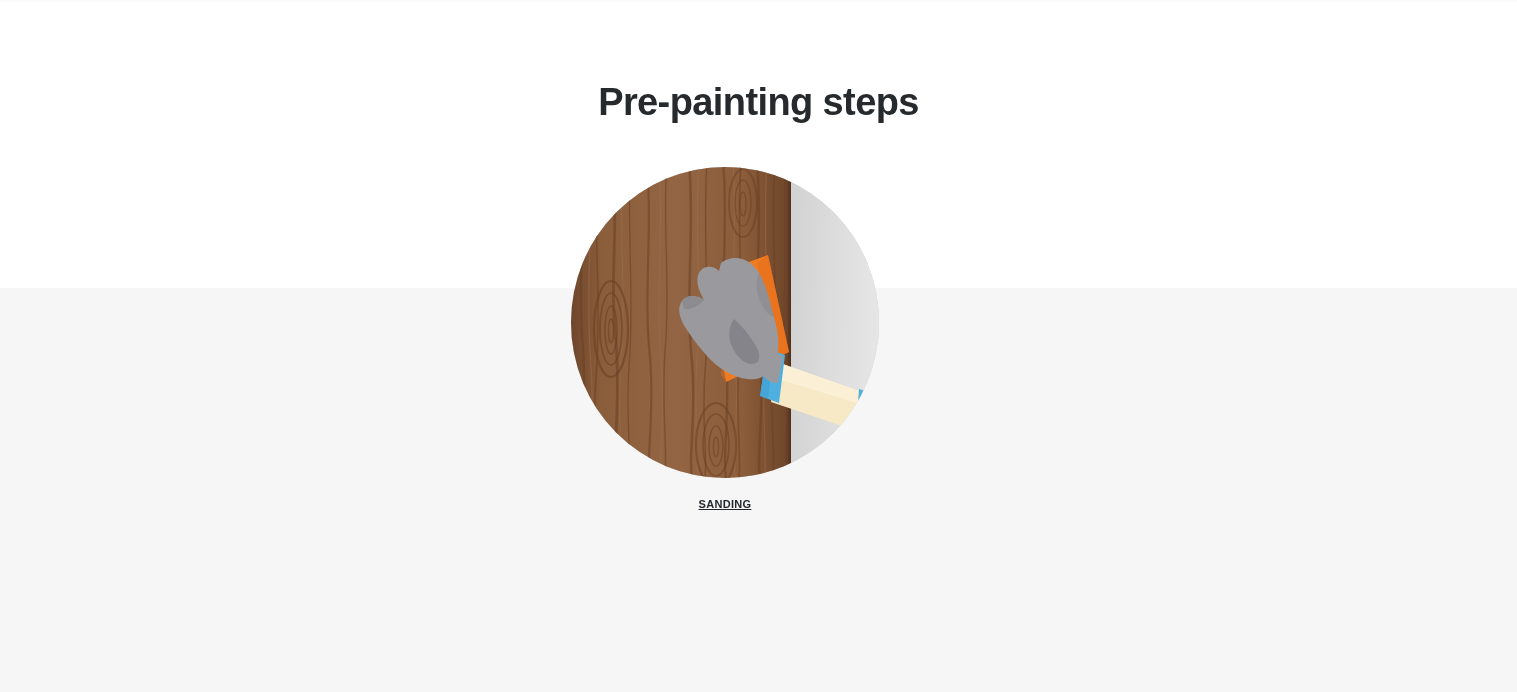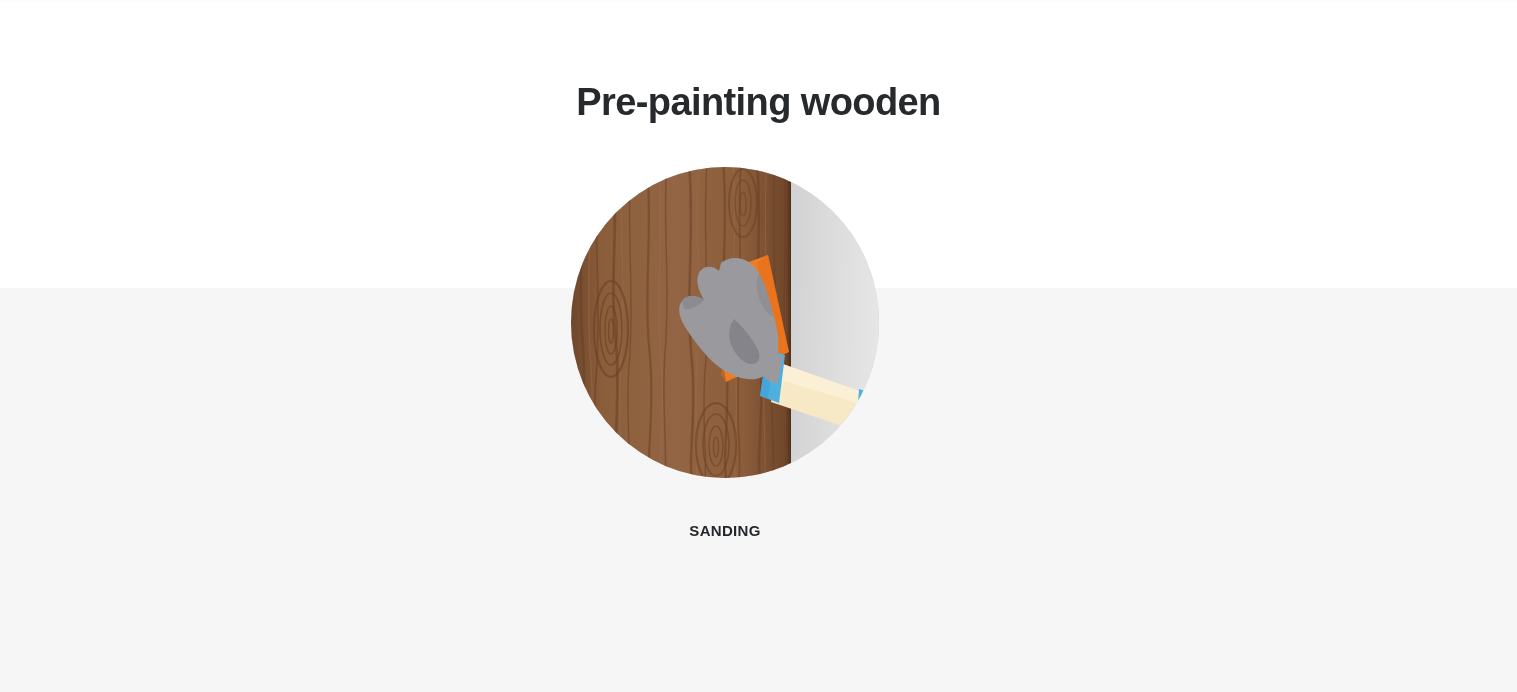--- a/index.html
+++ b/index.html
@@ -115,47 +115,48 @@
 
   
   .hand-layer {
     position: absolute;
     left: 0; top: 0;
     width: 100%; height: 100%;
   }
 
   
   .step-name {
-    margin-top: 44px;
+    margin-top: 20px;
     text-align: center;
-    font-size: 15px;
+    font-size: 11px;
     font-weight: 700;
     letter-spacing: 0.3px;
     color: #24282b;
+    text-decoration: underline;
   }
   .step-desc {
     margin-top: 12px;
     text-align: center;
     font-size: 17px;
     font-weight: 400;
     line-height: 1.62;
     color: #2d3134;
     width: 440px;
   }
 </style>
 </head>
 <body>
 
 <div id="page-root">
 
   <div class="bg-top"></div>
   <div class="bg-bottom"></div>
   <div class="top-hairline"></div>
 
-  <h1 class="page-title">Pre-painting wooden</h1>
+  <h1 class="page-title">Pre-painting steps</h1>
 
   <div class="step-card">
 
     <div class="illus-wrap">
       <div class="illus-circle">
 
         <div class="wall">
           <div class="wall-shade"></div>
         </div>
 

